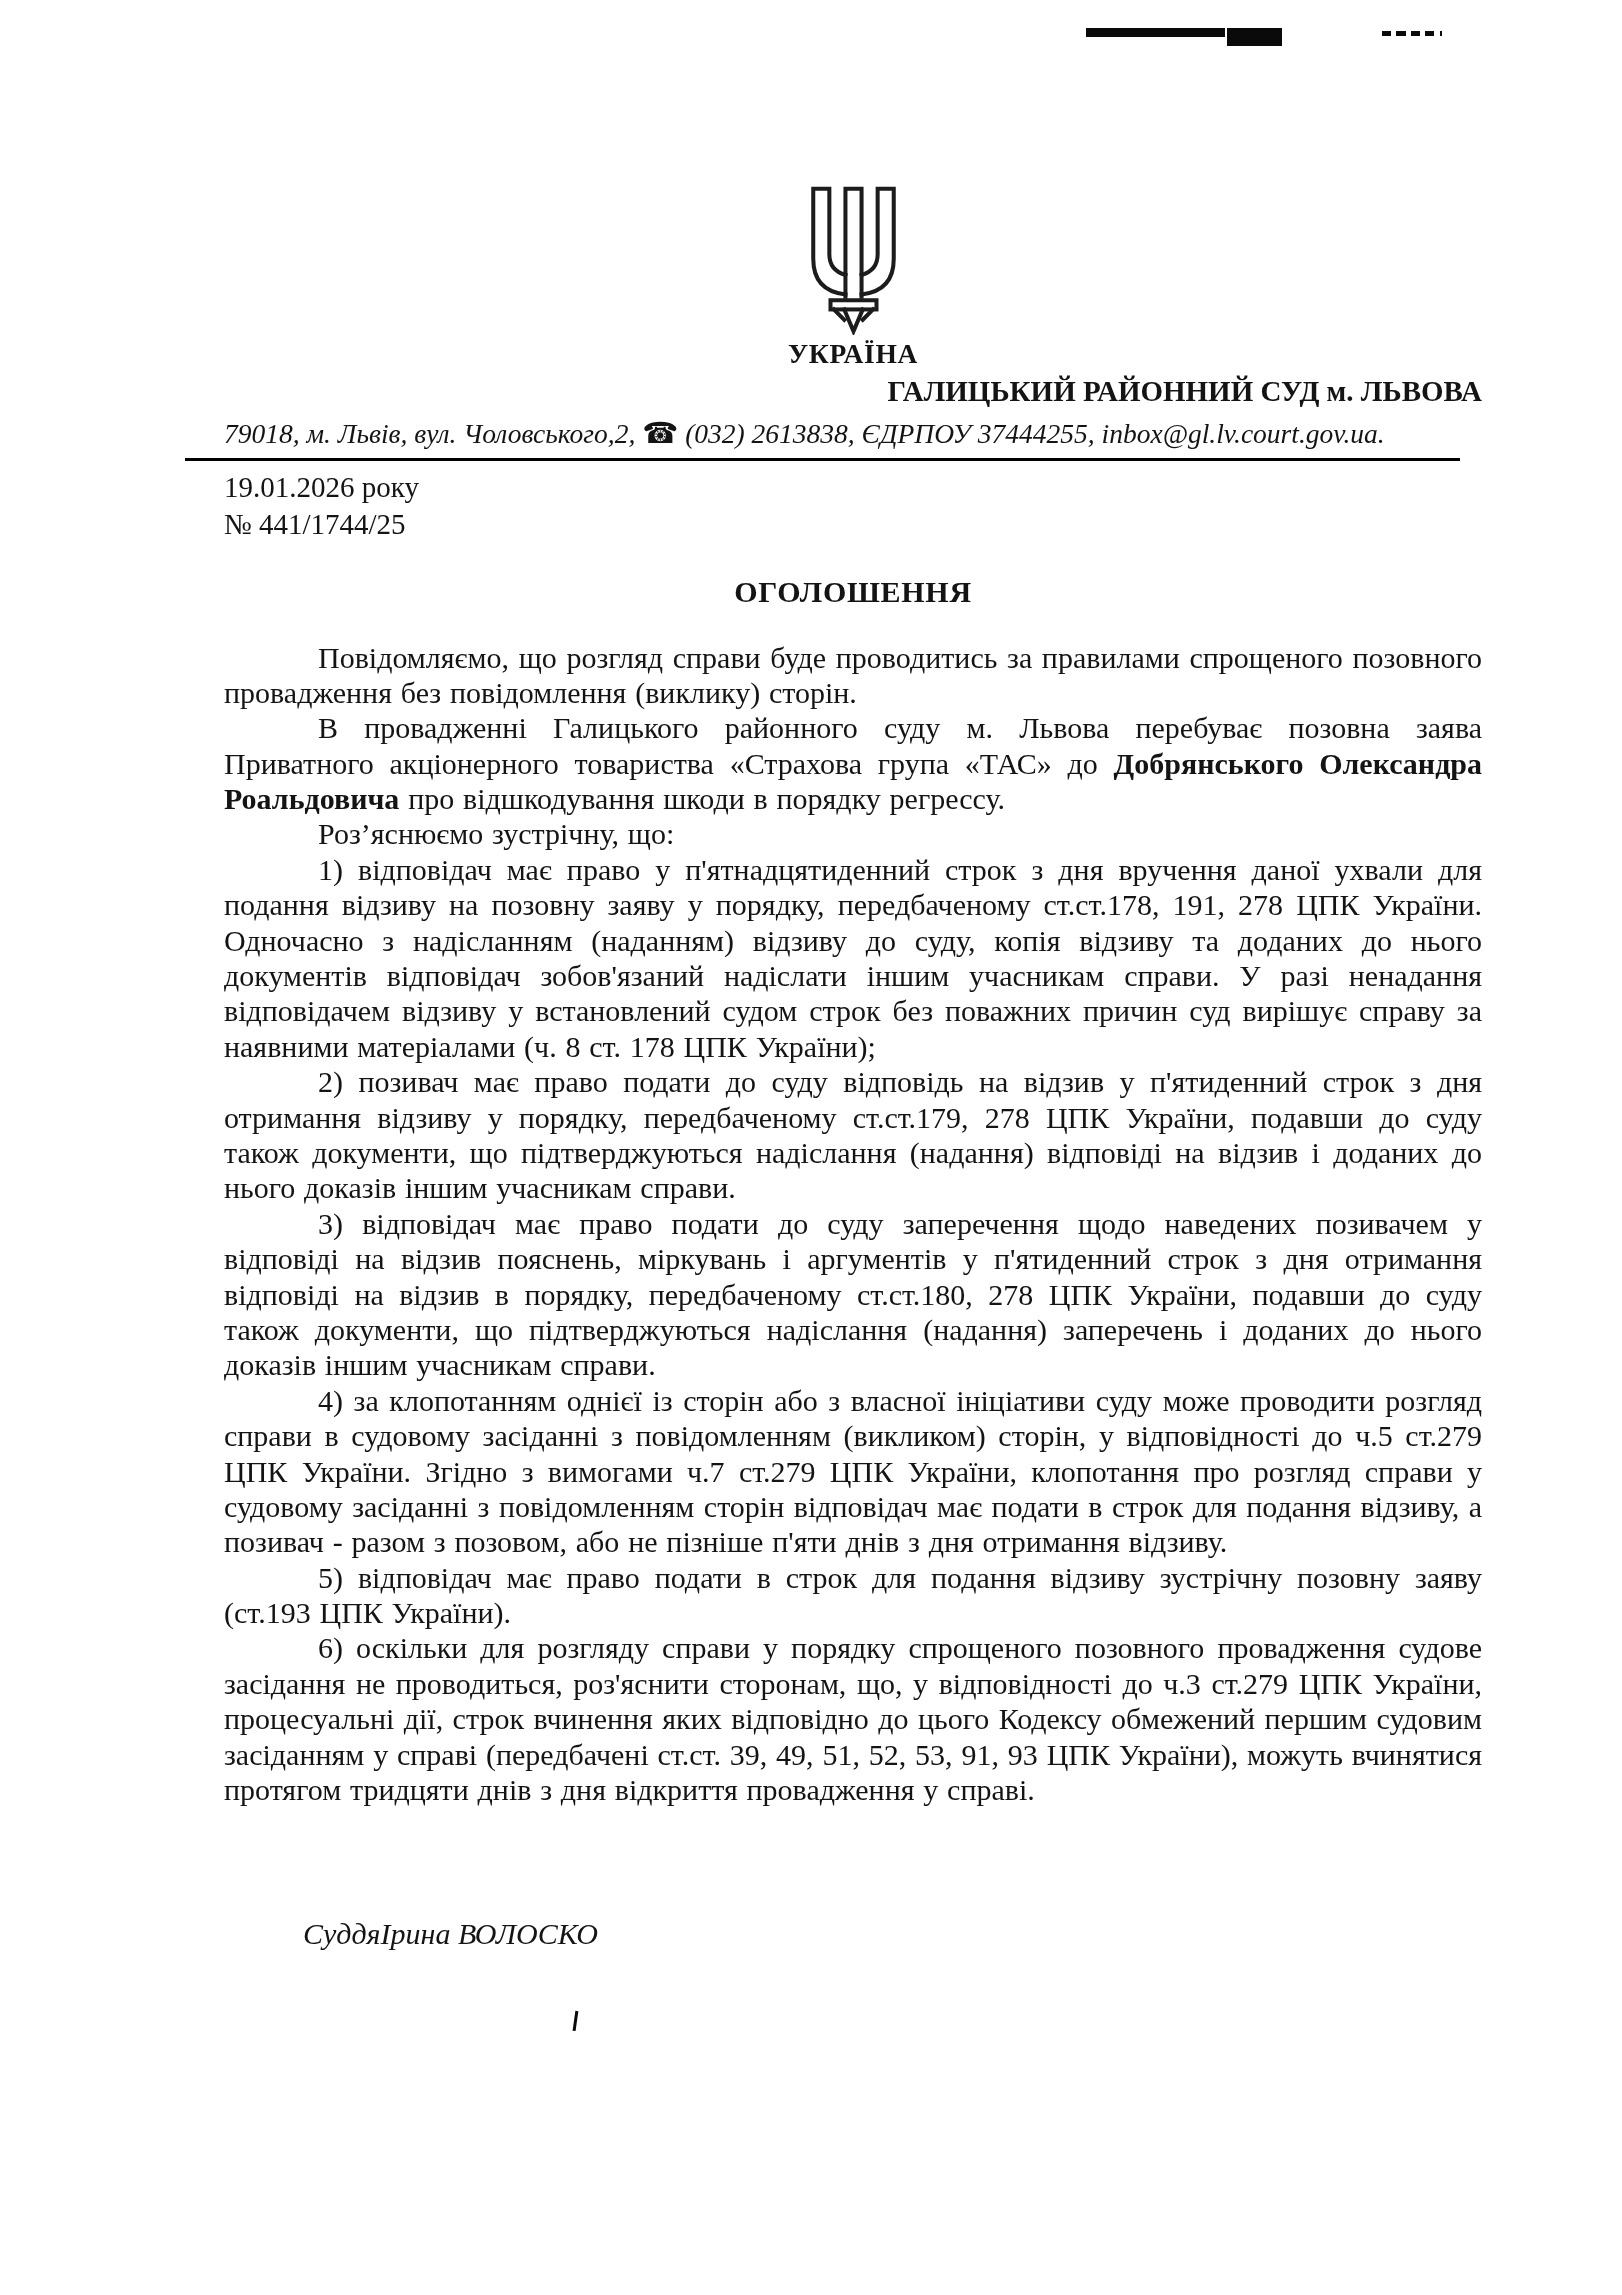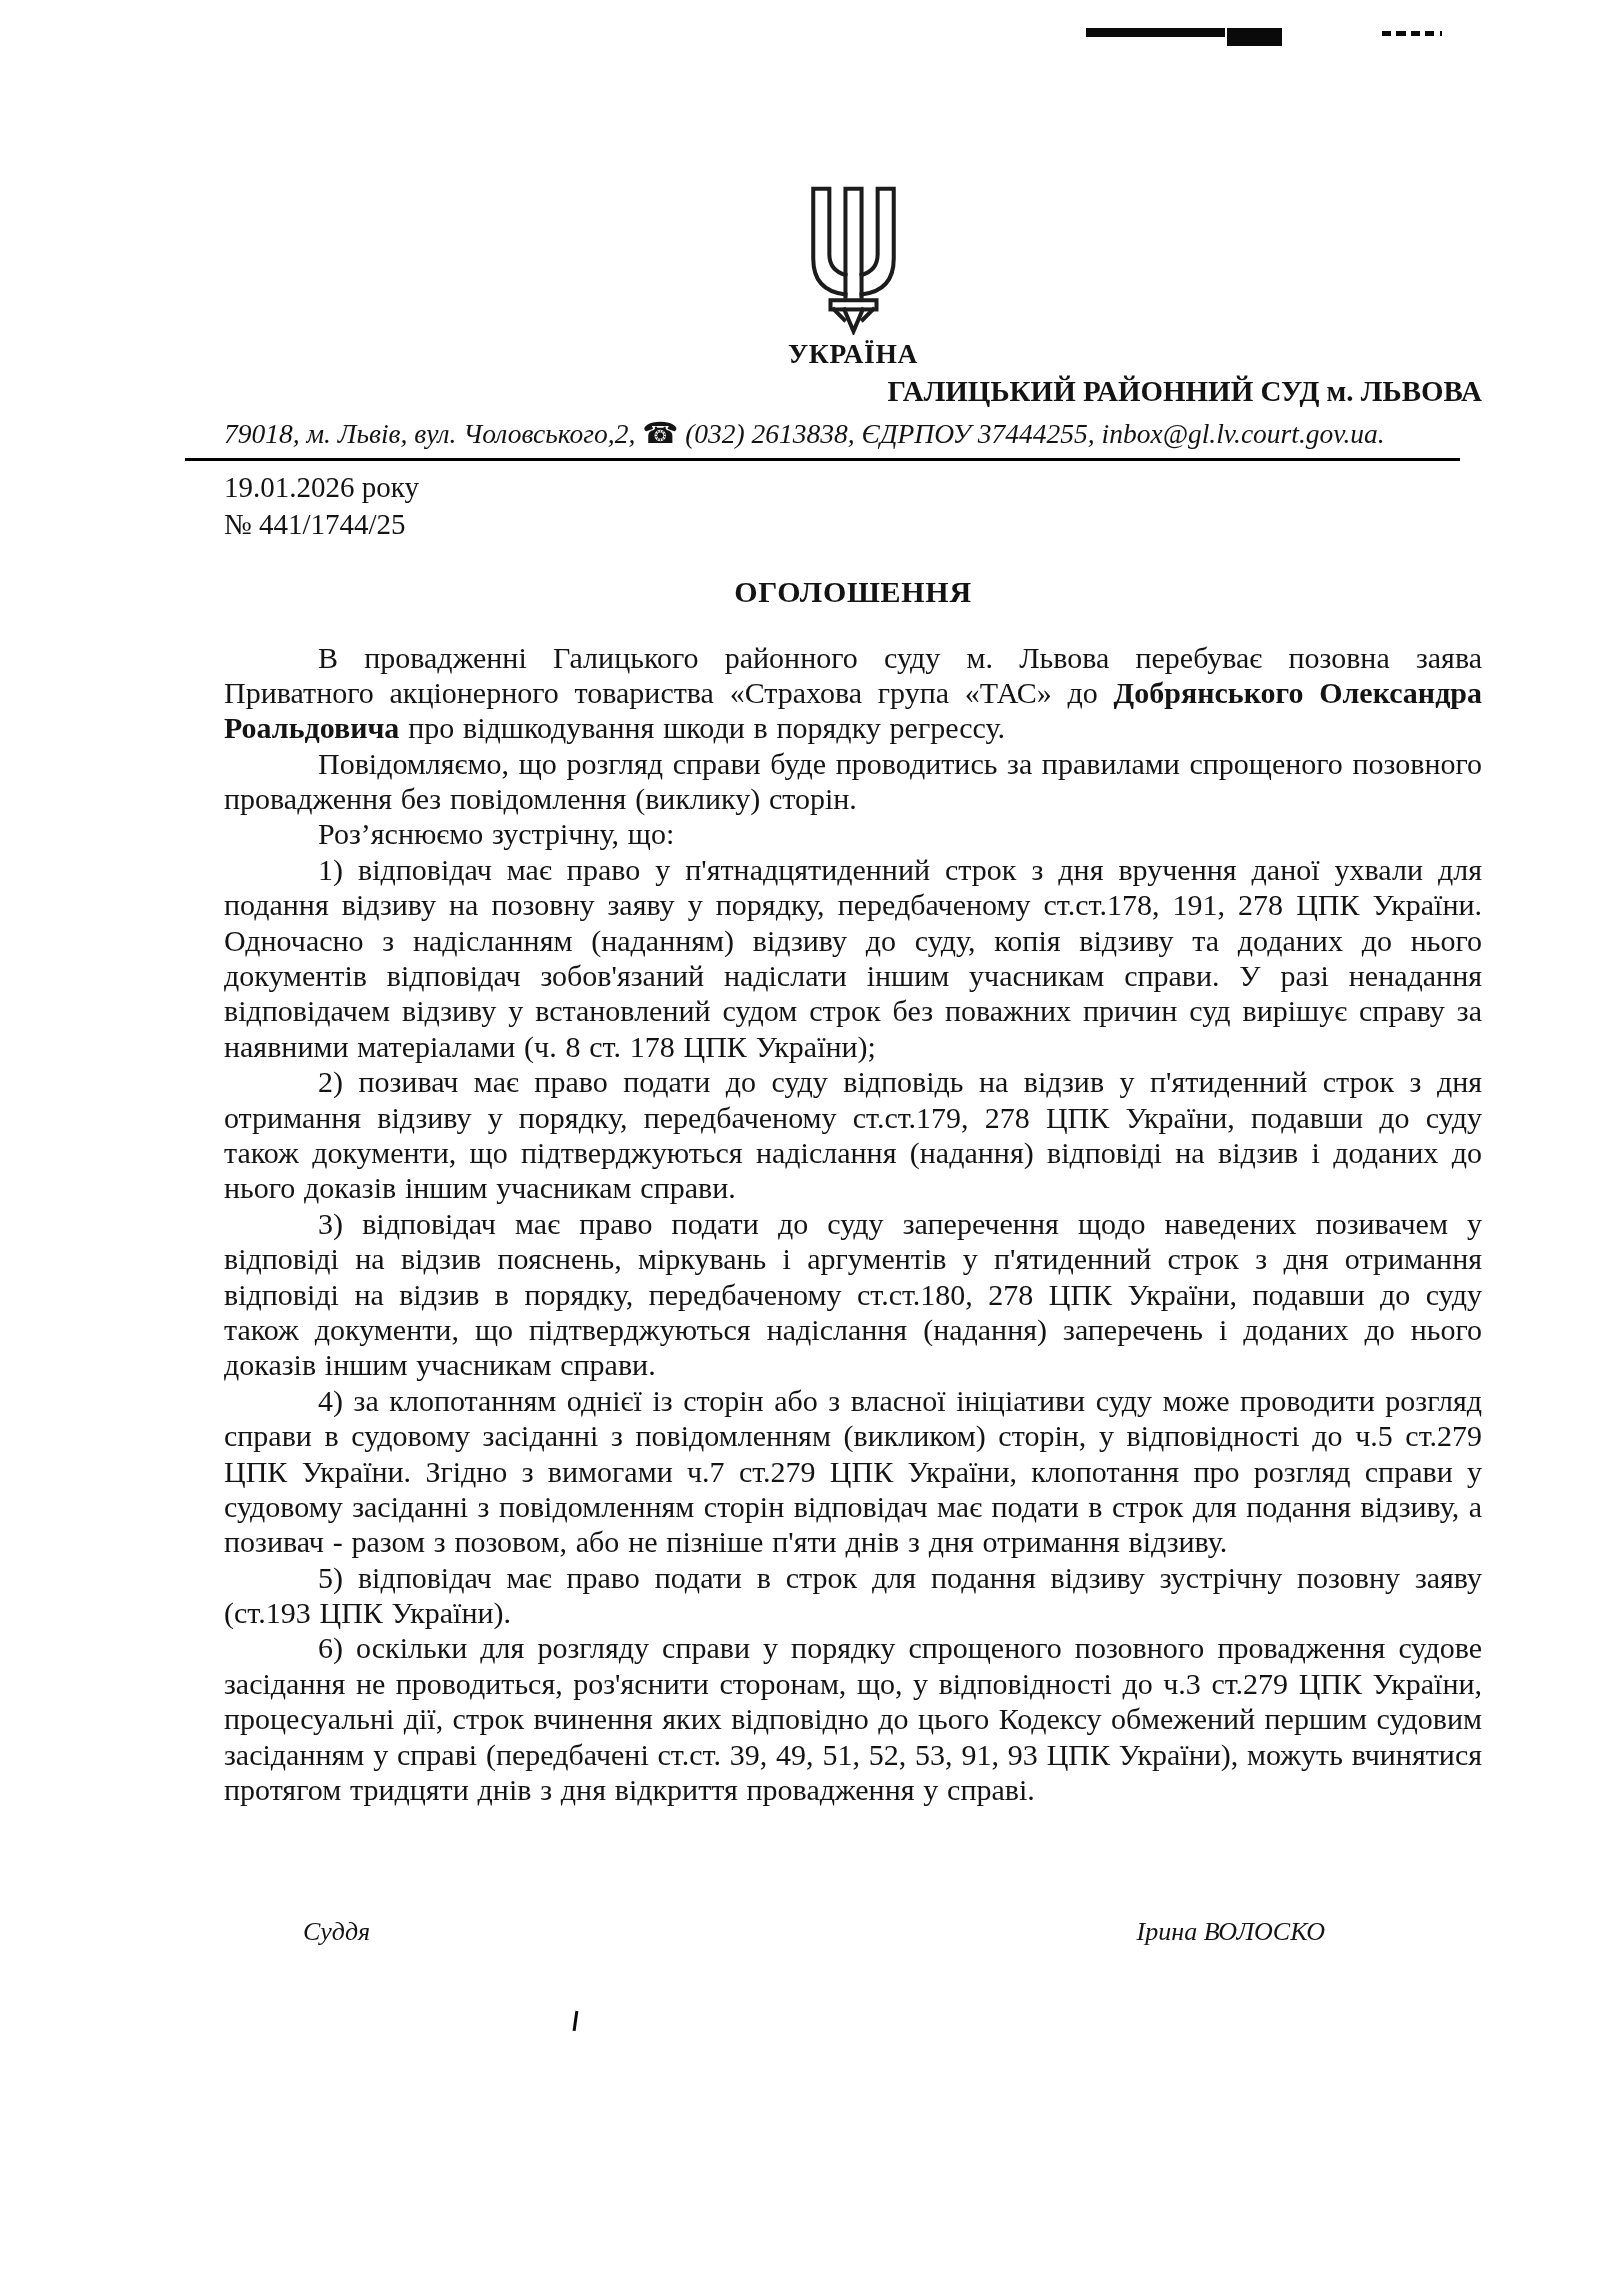--- a/index.html
+++ b/index.html
@@ -43,23 +43,23 @@
     margin: 34px 0 31px 0;
   }
 
   .body-p {
     font-size: 30px; line-height: 1.18; text-align: justify; text-indent: 94px;
     margin: 0; word-spacing: 1.3px;
   }
   .body-p b { font-weight: bold; }
 
   .signature-row {
-    display: flex; justify-content: space-between;
+    display: flex; 
     margin-top: 110px; padding: 0 157px 0 79px;
-    font-size: 26px; font-style: italic;
+    font-size: 30px; font-style: italic;
   }
 </style>
 </head>
 <body>
 
 <div class="page">
 
   <div class="artifact bar-1"></div>
   <div class="artifact bar-2"></div>
   <div class="artifact dots"></div>
@@ -92,22 +92,22 @@
 
       <div class="rule"></div>
 
       <div class="meta">19.01.2026 року</div>
       <div class="meta">№ 441/1744/25</div>
     </header>
 
     <h1 class="doc-title">ОГОЛОШЕННЯ</h1>
 
     <section>
+      <p class="body-p">Повідомляємо, що розгляд справи буде проводитись за правилами спрощеного позовного провадження без повідомлення (виклику) сторін.</p>
       <p class="body-p"><span>В  провадженні  Галицького районного суду м. Львова перебуває позовна заява Приватного акціонерного товариства «Страхова група «ТАС» до </span><b>Добрянського Олександра Роальдовича</b><span> про відшкодування шкоди в порядку регрессу.</span></p>
-      <p class="body-p">Повідомляємо, що розгляд справи буде проводитись за правилами спрощеного позовного провадження без повідомлення (виклику) сторін.</p>
       <p class="body-p">Роз’яснюємо зустрічну, що:</p>
       <p class="body-p">1) відповідач має право у п'ятнадцятиденний строк з дня вручення даної ухвали для подання відзиву на позовну заяву у порядку, передбаченому ст.ст.178, 191, 278 ЦПК України. Одночасно з надісланням (наданням) відзиву до суду, копія відзиву та доданих до нього документів відповідач зобов'язаний надіслати іншим учасникам справи. У разі ненадання відповідачем відзиву у встановлений судом строк без поважних причин суд вирішує справу за наявними матеріалами (ч. 8 ст. 178 ЦПК України);</p>
       <p class="body-p">2) позивач має право подати до суду відповідь на відзив у п'ятиденний строк з дня отримання відзиву  у порядку, передбаченому ст.ст.179, 278 ЦПК України, подавши до суду також документи, що підтверджуються надіслання (надання) відповіді на відзив і доданих до нього доказів іншим учасникам справи.</p>
       <p class="body-p">3) відповідач має право подати до суду заперечення щодо наведених позивачем у відповіді на відзив пояснень, міркувань і аргументів у п'ятиденний строк з дня отримання відповіді на відзив в порядку, передбаченому ст.ст.180, 278 ЦПК України, подавши до суду також документи, що підтверджуються надіслання (надання) заперечень і доданих до нього доказів іншим учасникам справи.</p>
       <p class="body-p">4) за клопотанням однієї із сторін або з власної ініціативи суду може проводити розгляд справи в судовому засіданні з повідомленням (викликом) сторін, у відповідності до ч.5 ст.279 ЦПК України. Згідно з вимогами ч.7 ст.279 ЦПК України, клопотання про розгляд справи у судовому засіданні з повідомленням сторін відповідач має подати в строк для подання відзиву, а позивач - разом з позовом, або не пізніше п'яти днів з дня отримання відзиву.</p>
       <p class="body-p">5) відповідач має право подати в строк для подання відзиву зустрічну позовну заяву (ст.193 ЦПК України).</p>
       <p class="body-p">6) оскільки для розгляду справи у порядку спрощеного позовного провадження судове засідання не проводиться, роз'яснити сторонам, що, у відповідності до ч.3 ст.279 ЦПК України, процесуальні дії, строк вчинення яких відповідно до цього Кодексу обмежений першим судовим засіданням у справі (передбачені ст.ст. 39, 49, 51, 52, 53, 91, 93 ЦПК України), можуть вчинятися протягом тридцяти днів з дня відкриття провадження у справі.</p>
     </section>
 
     <div class="signature-row">

